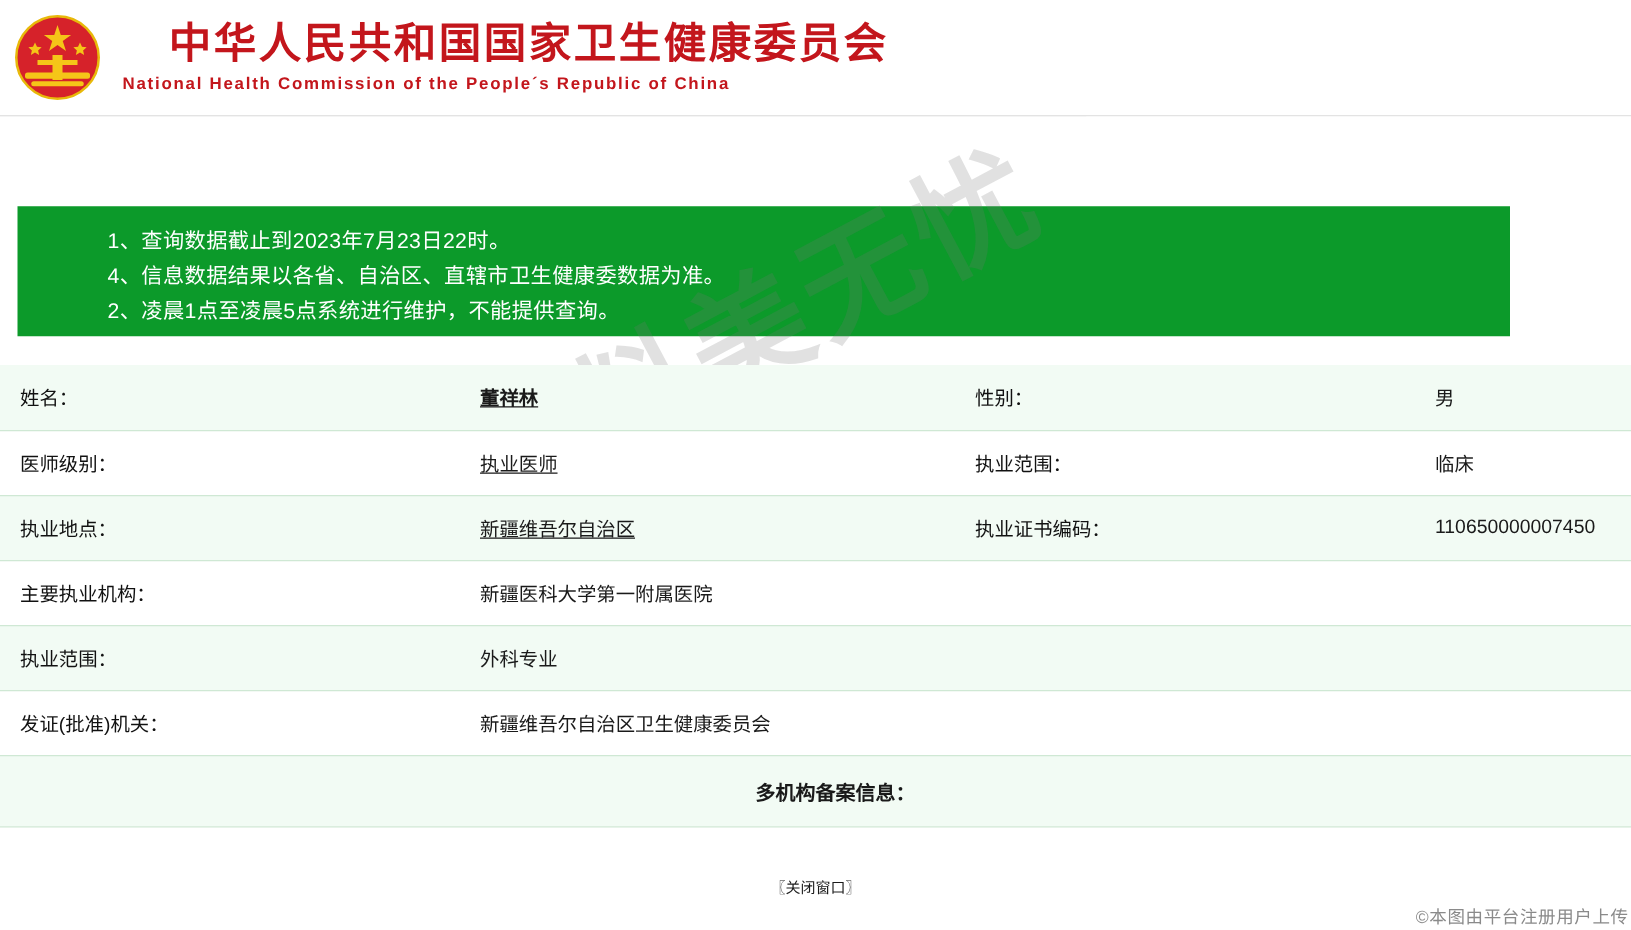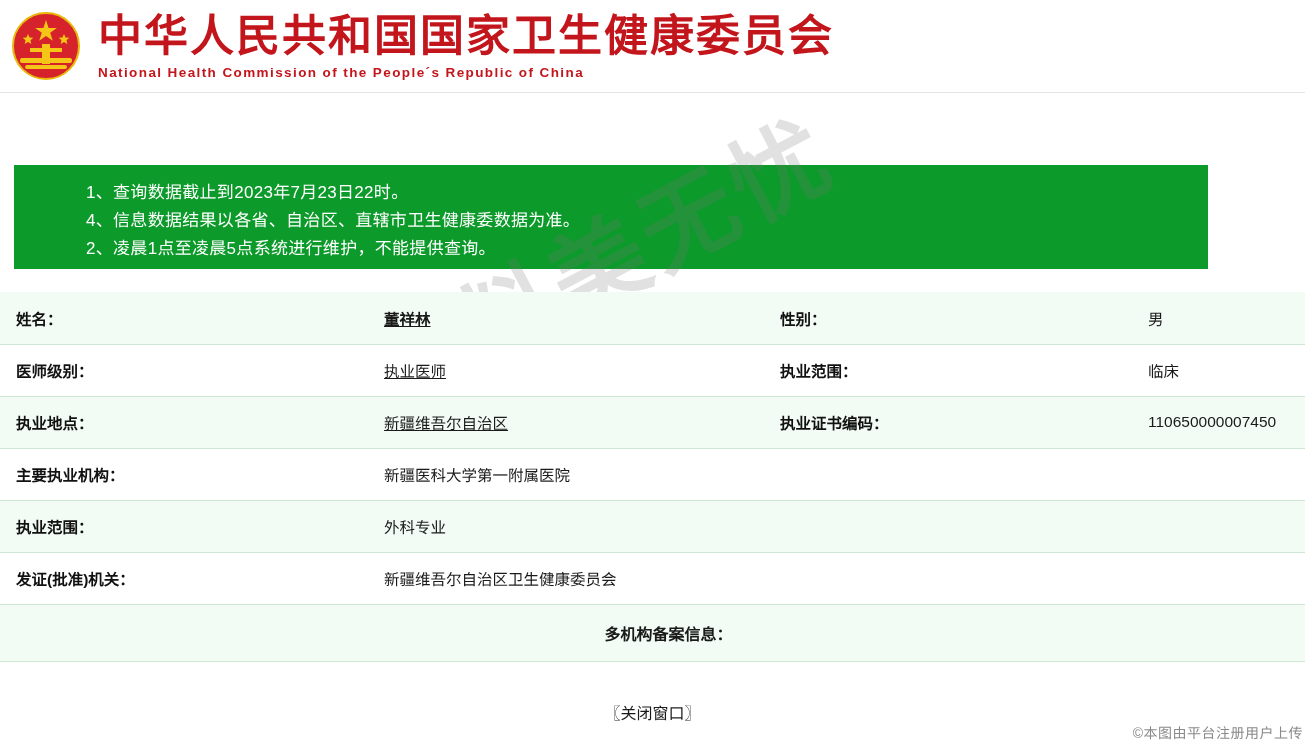--- a/index.html
+++ b/index.html
@@ -36,26 +36,27 @@
   }
   .emblem svg { display: block; }
   .header-text {
     margin-left: 10px;
     display: flex;
     flex-direction: column;
     justify-content: center;
   }
   .header-cn {
     color: #c3161c;
-    font-size: 44px;
+    font-size: 34px;
     font-weight: bold;
     letter-spacing: 2px;
     line-height: 1.15;
     white-space: nowrap;
     font-family: "DejaVu Sans", "Liberation Sans", sans-serif;
+    margin-left: 37px;
   }
   .header-en {
     color: #c3161c;
     font-size: 13.5px;
     font-weight: bold;
     letter-spacing: 1.4px;
     line-height: 1.2;
     margin-top: 4px;
     white-space: nowrap;
   }
@@ -102,21 +103,21 @@
     border-bottom: 1px solid #cfe8d4;
     font-size: 15.5px;
     color: #1a1a1a;
     padding: 0 0 0 14px;
     vertical-align: middle;
     background: #f2fbf4;
   }
   .info-table tr:nth-child(odd) td { background: #f2fbf4; }
   .info-table tr:nth-child(even) td { background: #ffffff; }
   td.lbl {
-    font-weight: bold;
+    font-weight: normal;
     color: #111111;
     padding-left: 16px;
   }
   td.val { padding-left: 0; }
   .c1 { width: 368px; }
   .c2 { width: 380px; text-decoration: underline; }
   .c3 { width: 368px; }
   .c4 { width: 189px; }
   .name-val { font-weight: bold; }
   .val-pad { padding-left: 6px; }
@@ -132,21 +133,21 @@
     padding: 0;
   }
 
   
   .close-row {
     position: absolute;
     left: 0;
     top: 700px;
     width: 1305px;
     text-align: center;
-    font-size: 16px;
+    font-size: 12px;
     color: #1a1a1a;
   }
   .close-row a {
     color: #1a1a1a;
     text-decoration: none;
     cursor: pointer;
   }
 
   
   .watermark {

